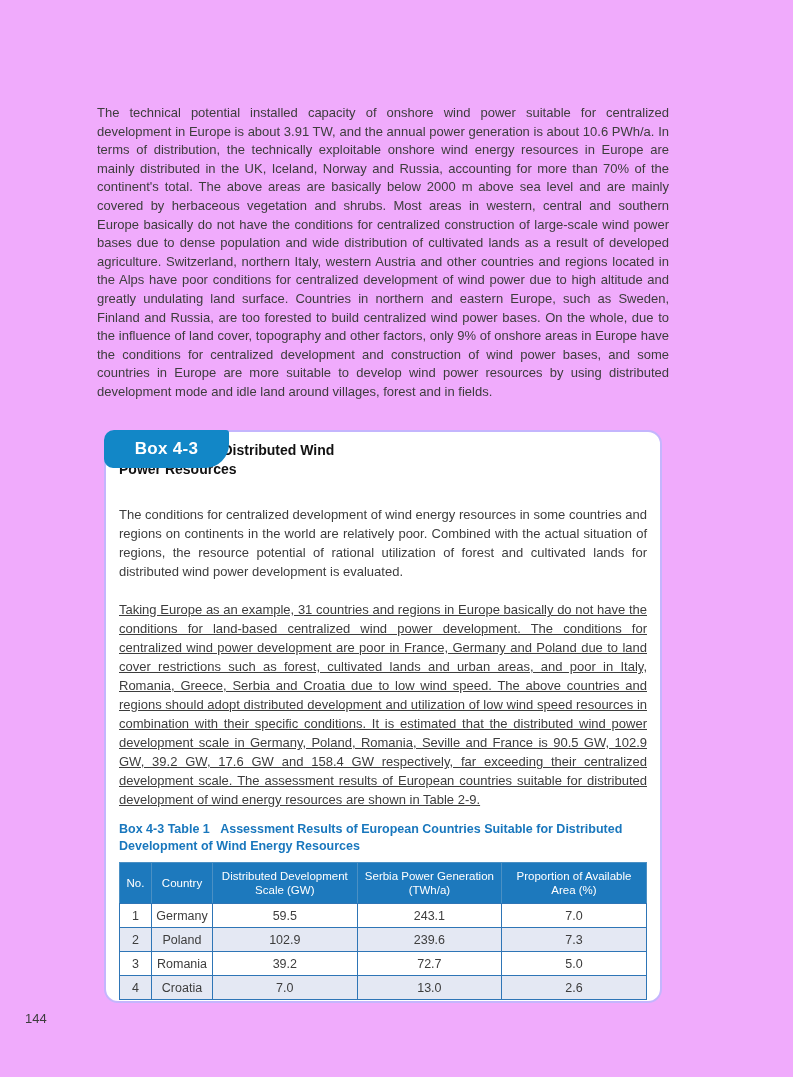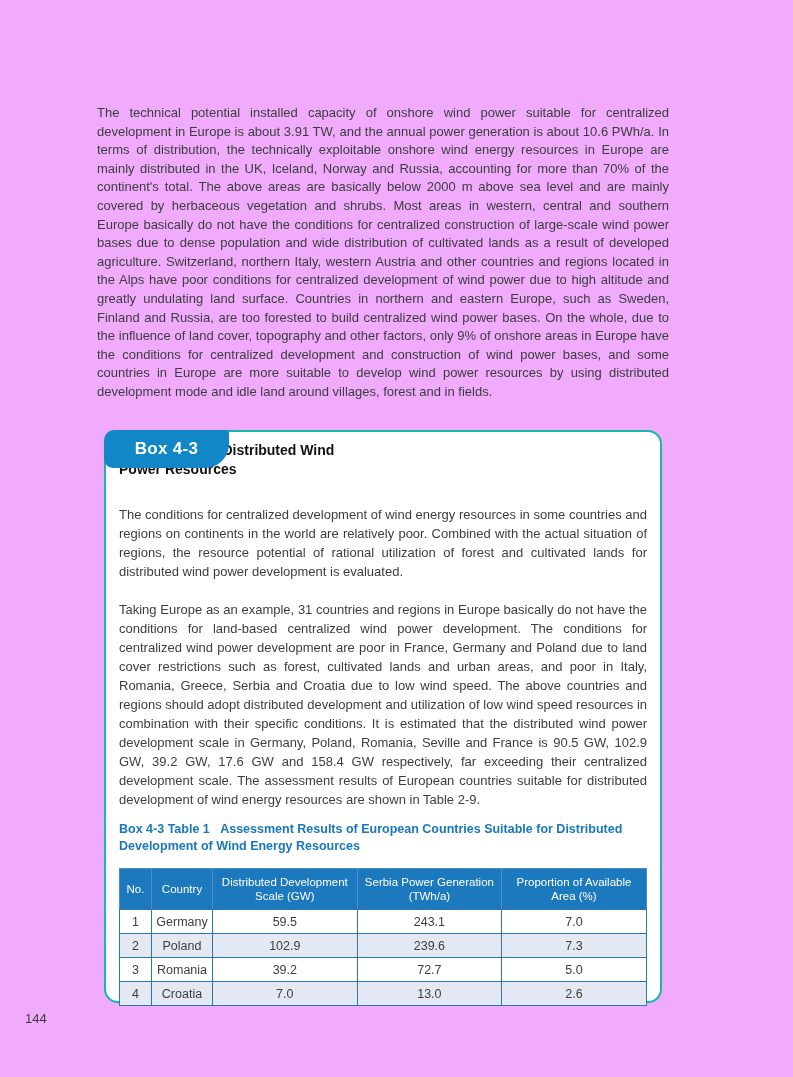--- a/index.html
+++ b/index.html
@@ -18,21 +18,21 @@
   .intro-paragraph {
     position: absolute;
     left: 97px; top: 104px; width: 572px;
     font-size: 13px; line-height: 18.6px;
     text-align: justify;
     color: #3d3d3d;
   }
   .callout-box {
     position: absolute;
     left: 104px; top: 430px; width: 558px; height: 573px;
-    border: 2px solid #14b8a6;
+    border: 2px solid #c4b5fd;
     border-radius: 14px;
     background: #ffffff;
     padding: 0 13px;
   }
   .box-tab {
     position: absolute;
     top: -2px; left: -2px;
     width: 125px; height: 38px;
     background: #1287c7;
     color: #ffffff;
@@ -49,30 +49,30 @@
     font-size: 14px;
     line-height: 19px;
     color: #111111;
   }
   .box-paragraph {
     font-size: 13px; line-height: 19px;
     text-align: justify;
     color: #3d3d3d;
   }
   .box-paragraph.p1 { margin-top: 26px; }
-  .box-paragraph.p2 { margin-top: 19px; }
+  .box-paragraph.p2 { margin-top: 19px; text-decoration: underline; }
   .table-caption {
     margin-top: 12px;
     font-weight: bold;
     font-size: 12.5px;
     line-height: 17px;
     color: #1977bd;
   }
   table.data-table {
-    margin-top: 13px;
+    margin-top: 7px;
     width: 527px;
     border-collapse: collapse;
     table-layout: fixed;
     border-radius: 8px;
   }
   table.data-table th, table.data-table td {
     border: 1px solid #2e75b6;
     text-align: center;
     vertical-align: middle;
   }

